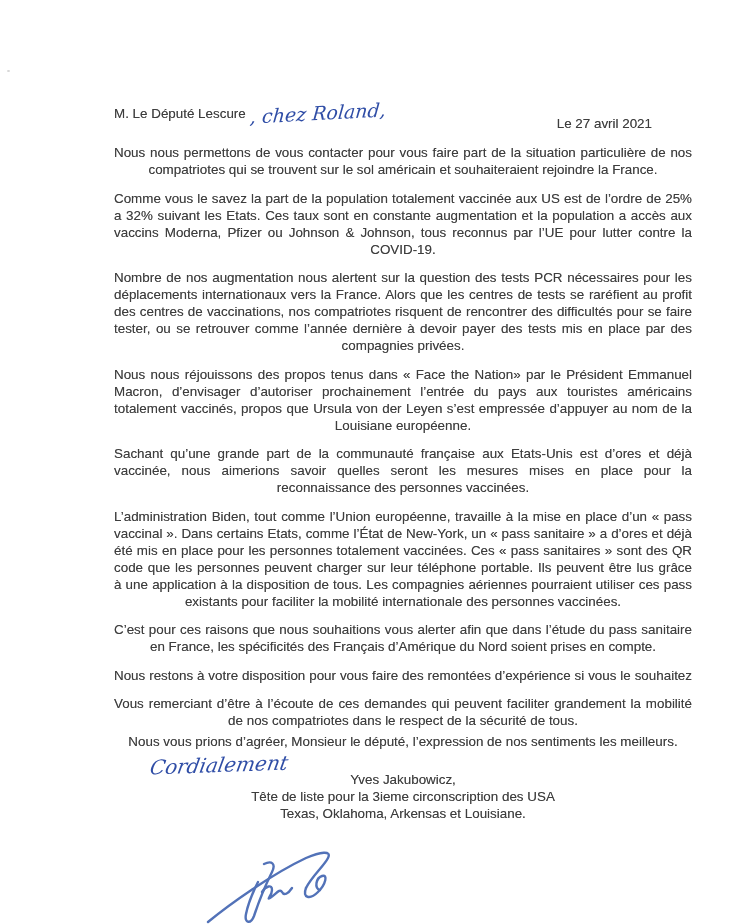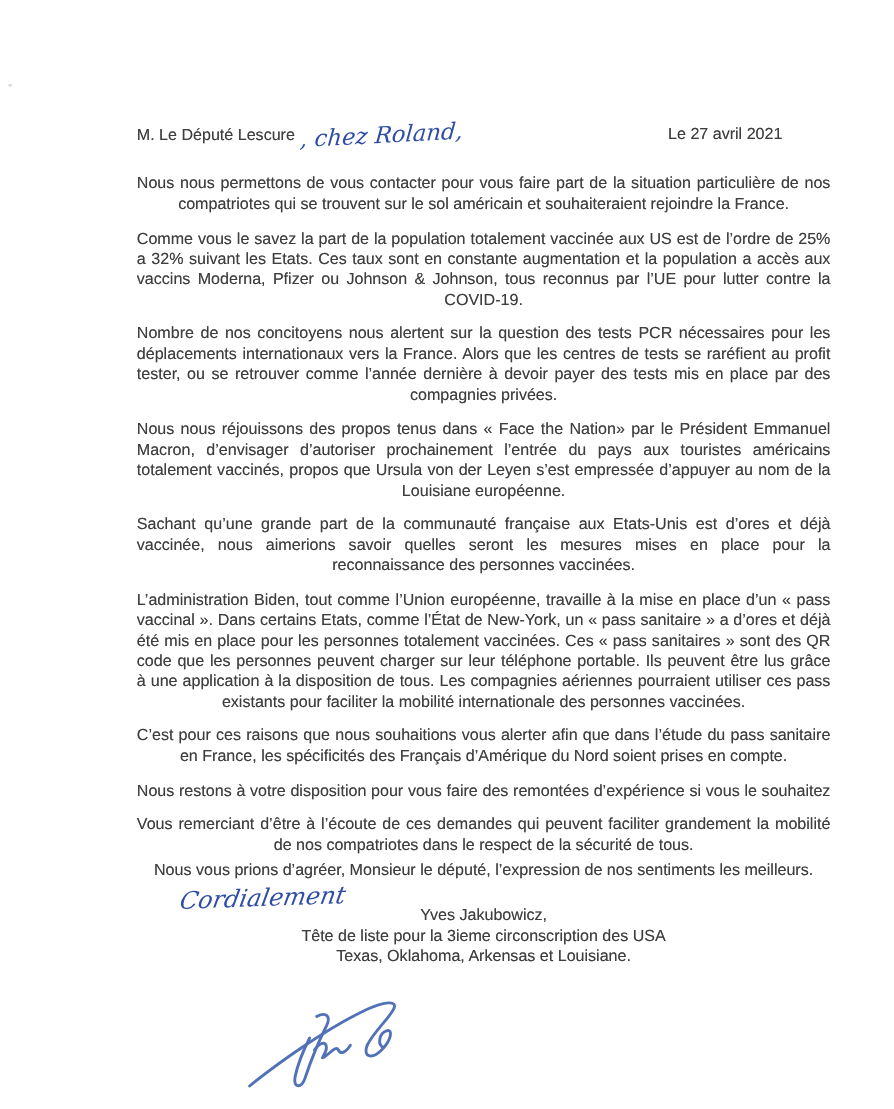--- a/index.html
+++ b/index.html
@@ -48,21 +48,21 @@
     font-family: "DejaVu Serif", serif;
     font-style: italic;
     font-size: 19px;
     color: #2f4da6;
     transform: rotate(-3deg) skewX(-8deg);
     margin-left: 4px;
     position: relative;
     top: 2px;
     text-shadow: none;
   }
-  .date { padding-right: 40px; }
+  .date { padding-right: 40px; margin-top: 12px; }
 
   .para { margin: 0 0 11.5px 0; }
   .para.tight { margin-bottom: 4px; }
   .line { text-align: center; }
   .line.just {
     text-align: justify;
     text-align-last: justify;
   }
 
   .closing { margin-top: 0; }
@@ -102,22 +102,23 @@
           <div class="line just">Nous nous permettons de vous contacter pour vous faire part de la situation particulière de nos</div>
           <div class="line">compatriotes qui se trouvent sur le sol américain et souhaiteraient rejoindre la France.</div>
         </div>
         <div class="para">
           <div class="line just">Comme vous le savez la part de la population totalement vaccinée aux US est de l’ordre de 25%</div>
           <div class="line just">a 32% suivant les Etats. Ces taux sont en constante augmentation et la population a accès aux</div>
           <div class="line just">vaccins Moderna, Pfizer ou Johnson &amp; Johnson, tous reconnus par l’UE pour lutter contre la</div>
           <div class="line">COVID-19.</div>
         </div>
         <div class="para">
-          <div class="line just">Nombre de nos concitoyens nous alertent sur la question des tests PCR nécessaires pour les</div>
+          <div class="line just">Nombre de nos augmentation nous alertent sur la question des tests PCR nécessaires pour les</div>
           <div class="line just">déplacements internationaux vers la France. Alors que les centres de tests se raréfient au profit</div>
+          <div class="line just">des centres de vaccinations, nos compatriotes risquent de rencontrer des difficultés pour se faire</div>
           <div class="line just">tester, ou se retrouver comme l’année dernière à devoir payer des tests mis en place par des</div>
           <div class="line">compagnies privées.</div>
         </div>
         <div class="para">
           <div class="line just">Nous nous réjouissons des propos tenus dans « Face the Nation» par le Président Emmanuel</div>
           <div class="line just">Macron, d’envisager d’autoriser prochainement l’entrée du pays aux touristes américains</div>
           <div class="line just">totalement vaccinés, propos que Ursula von der Leyen s’est empressée d’appuyer au nom de la</div>
           <div class="line">Louisiane européenne.</div>
         </div>
         <div class="para">

